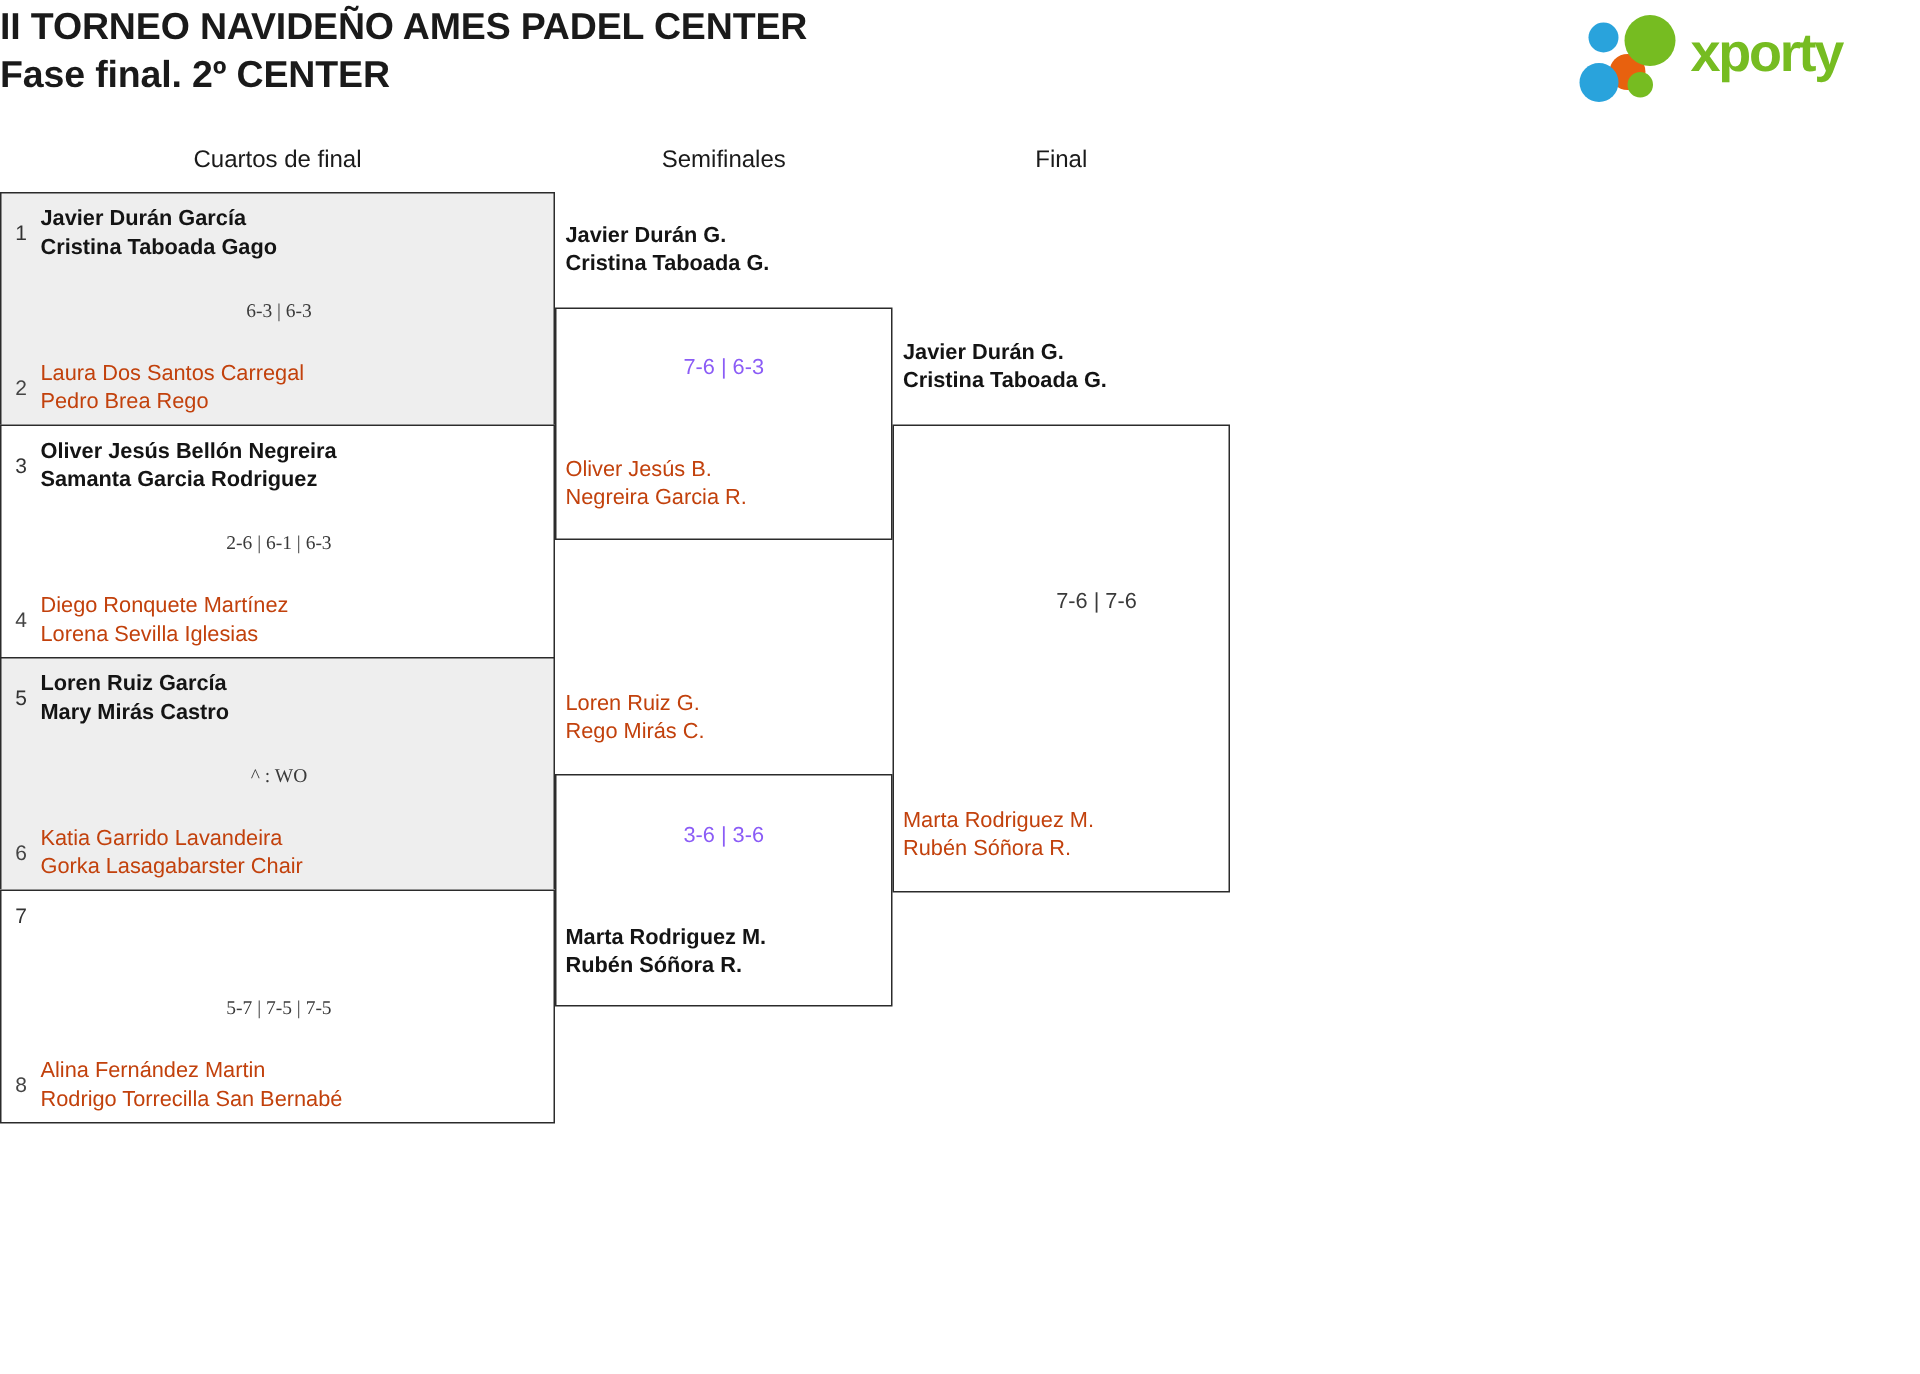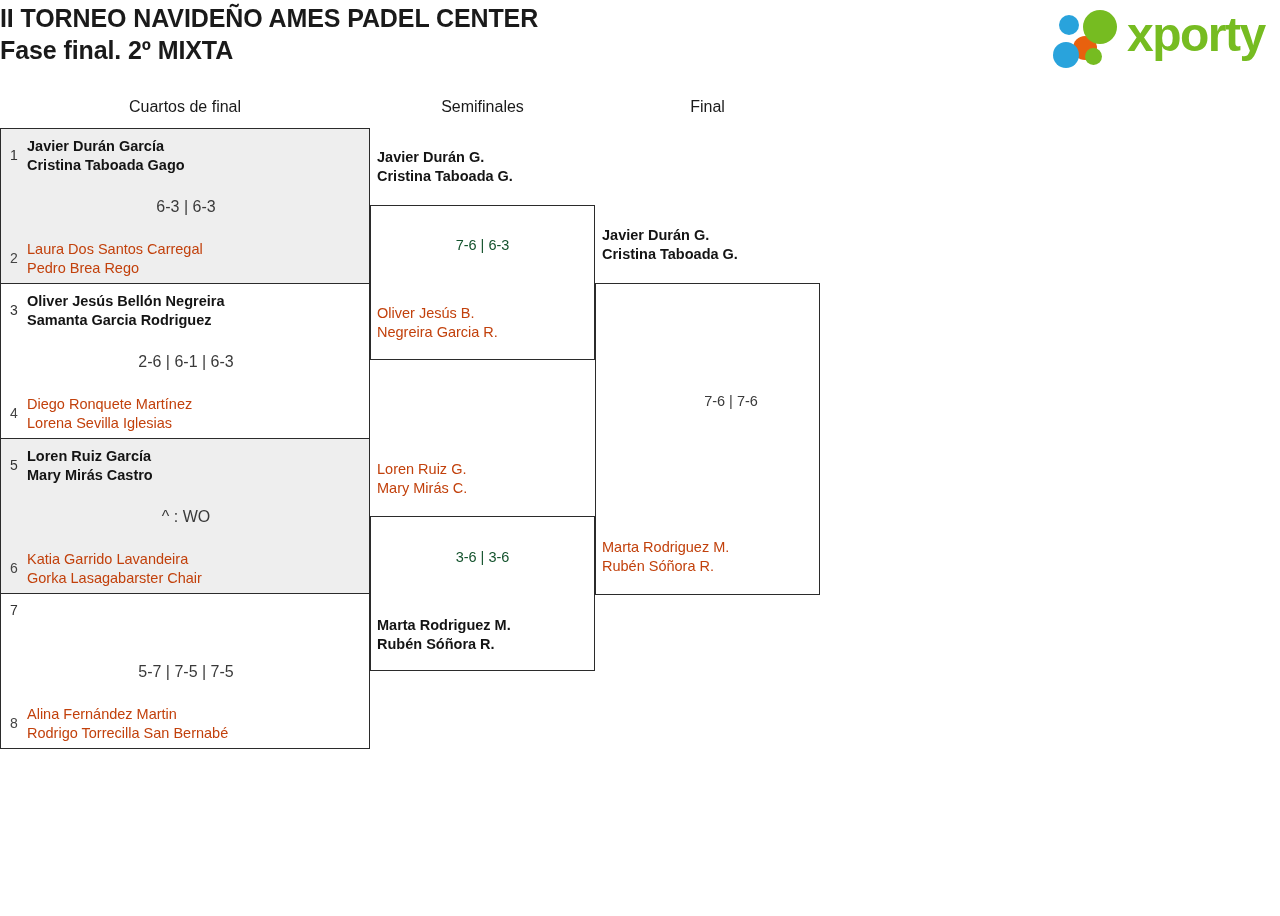--- a/index.html
+++ b/index.html
@@ -28,21 +28,21 @@
   .logo { position: absolute; right: 6px; top: 4px; width: 225px; height: 66px; }
   .logo-dots { position: absolute; left: 2px; top: 4px; width: 82px; height: 58px; }
   .dot { position: absolute; border-radius: 50%; }
   .dot-blue-sm { left: 8px;  top: 7px;  width: 20px; height: 20px; background: #29a3dc; }
   .dot-orange  { left: 22px; top: 28px; width: 24px; height: 24px; background: #e8610e; }
   .dot-blue-lg { left: 2px;  top: 34px; width: 26px; height: 26px; background: #29a3dc; }
   .dot-green-lg{ left: 32px; top: 2px;  width: 34px; height: 34px; background: #76bc21; }
   .dot-green-sm{ left: 34px; top: 40px; width: 17px; height: 17px; background: #76bc21; }
   .logo-word {
     position: absolute; left: 78px; top: 0px;
-    font-size: 48px; font-weight: 700; letter-spacing: -1.5px;
+    font-size: 36px; font-weight: 700; letter-spacing: -1.5px;
     color: #76bc21; line-height: 62px; font-family: "Liberation Sans", sans-serif;
   }
 
   
   .round-head {
     position: absolute; font-size: 16px; font-weight: 400;
     color: #1a1a1a; text-align: center; line-height: 22px;
   }
   #rh-qf { left: 0px;   top: 96px; width: 370px; }
   #rh-sf { left: 370px; top: 96px; width: 225px; }
@@ -72,37 +72,37 @@
     font-size: 14px; line-height: 17px; color: #444;
   }
   .seed.win { color: #333; }
   .names { font-size: 14.5px; line-height: 18.5px; }
   .names .n { white-space: nowrap; }
   .win .names, .names.win { font-weight: 700; color: #141414; }
   .lose .names, .names.lose { font-weight: 400; color: #c2410c; }
 
   .qf-score {
     position: absolute; left: 0; top: 69px; width: 370px;
-    text-align: center; font-size: 16px; color: #3a3a3a; line-height: 18px;
+    text-align: center; font-size: 13px; color: #3a3a3a; line-height: 18px; font-family: Liberation Serif, serif;
   }
 
   
   .sf-names {
     position: absolute; left: 377px; width: 215px;
     font-size: 14.5px; line-height: 18.5px;
   }
   .sf-box {
     position: absolute; left: 370px; width: 225px;
     border: 1px solid #2b2b2b; background: transparent;
   }
   #sfbox1 { top: 77px;  height: 155px; }
   #sfbox2 { top: 388px; height: 155px; }
   .sf-score {
     position: absolute; left: 370px; width: 225px; text-align: center;
-    font-size: 14.5px; color: #14532d; line-height: 18px;
+    font-size: 14.5px; color: #8b5cf6; line-height: 18px;
   }
   #sfs1 { top: 108px; }
   #sfs2 { top: 420px; }
 
   #sfn1 { top: 20px; }
   #sfn2 { top: 176px; }
   #sfn3 { top: 332px; }
   #sfn4 { top: 488px; }
 
   
@@ -122,21 +122,21 @@
   }
 </style>
 </head>
 <body>
 
 <div class="page">
 
   <div class="header">
     <div class="title-block">
       <div class="title-line1">II TORNEO NAVIDEÑO AMES PADEL CENTER</div>
-      <div class="title-line2">Fase final. 2º MIXTA</div>
+      <div class="title-line2">Fase final. 2º CENTER</div>
     </div>
 
     <div class="logo">
       <div class="logo-dots">
         <span class="dot dot-blue-sm"></span>
         <span class="dot dot-orange"></span>
         <span class="dot dot-blue-lg"></span>
         <span class="dot dot-green-lg"></span>
         <span class="dot dot-green-sm"></span>
       </div>
@@ -224,21 +224,21 @@
     <div class="sf-names names win" id="sfn1">
       <span class="n">Javier Durán G.</span><br>
       <span class="n">Cristina Taboada G.</span>
     </div>
     <div class="sf-names names lose" id="sfn2">
       <span class="n">Oliver Jesús B.</span><br>
       <span class="n">Negreira Garcia R.</span>
     </div>
     <div class="sf-names names lose" id="sfn3">
       <span class="n">Loren Ruiz G.</span><br>
-      <span class="n">Mary Mirás C.</span>
+      <span class="n">Rego Mirás C.</span>
     </div>
     <div class="sf-names names win" id="sfn4">
       <span class="n">Marta Rodriguez M.</span><br>
       <span class="n">Rubén Sóñora R.</span>
     </div>
 
     <div class="sf-score" id="sfs1">7-6 | 6-3</div>
     <div class="sf-score" id="sfs2">3-6 | 3-6</div>
 
     <div class="f-box"></div>

